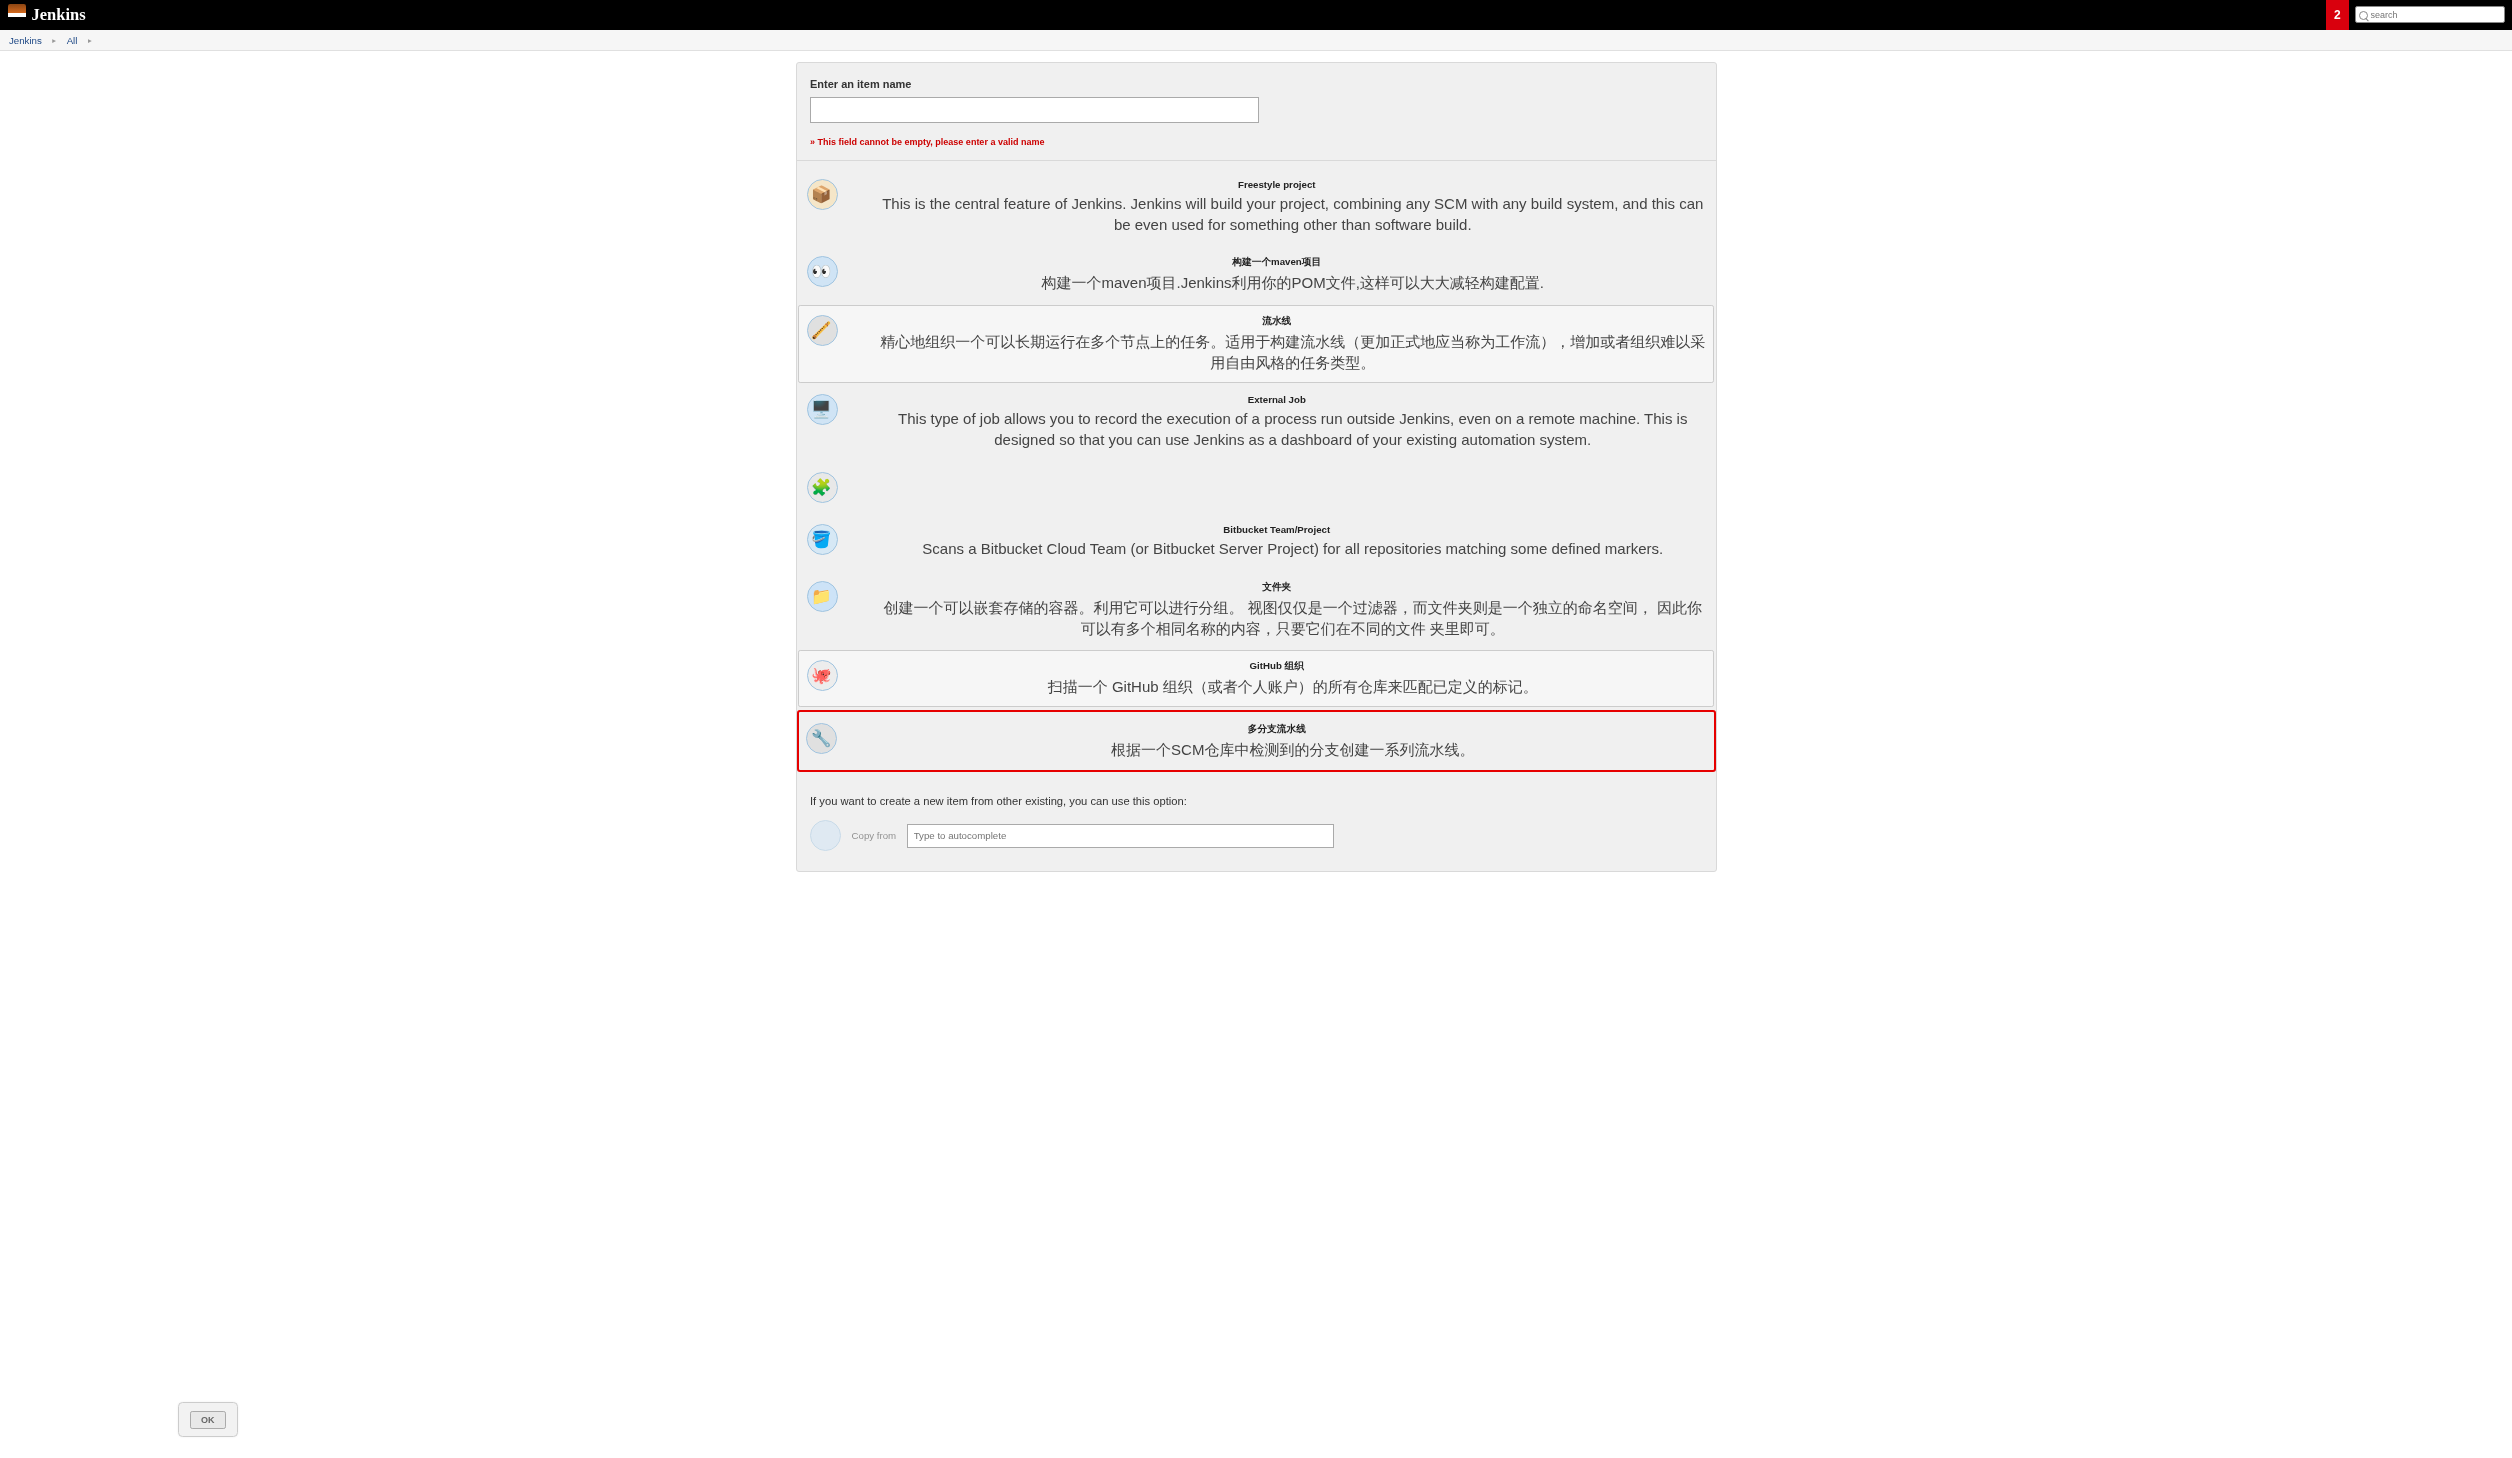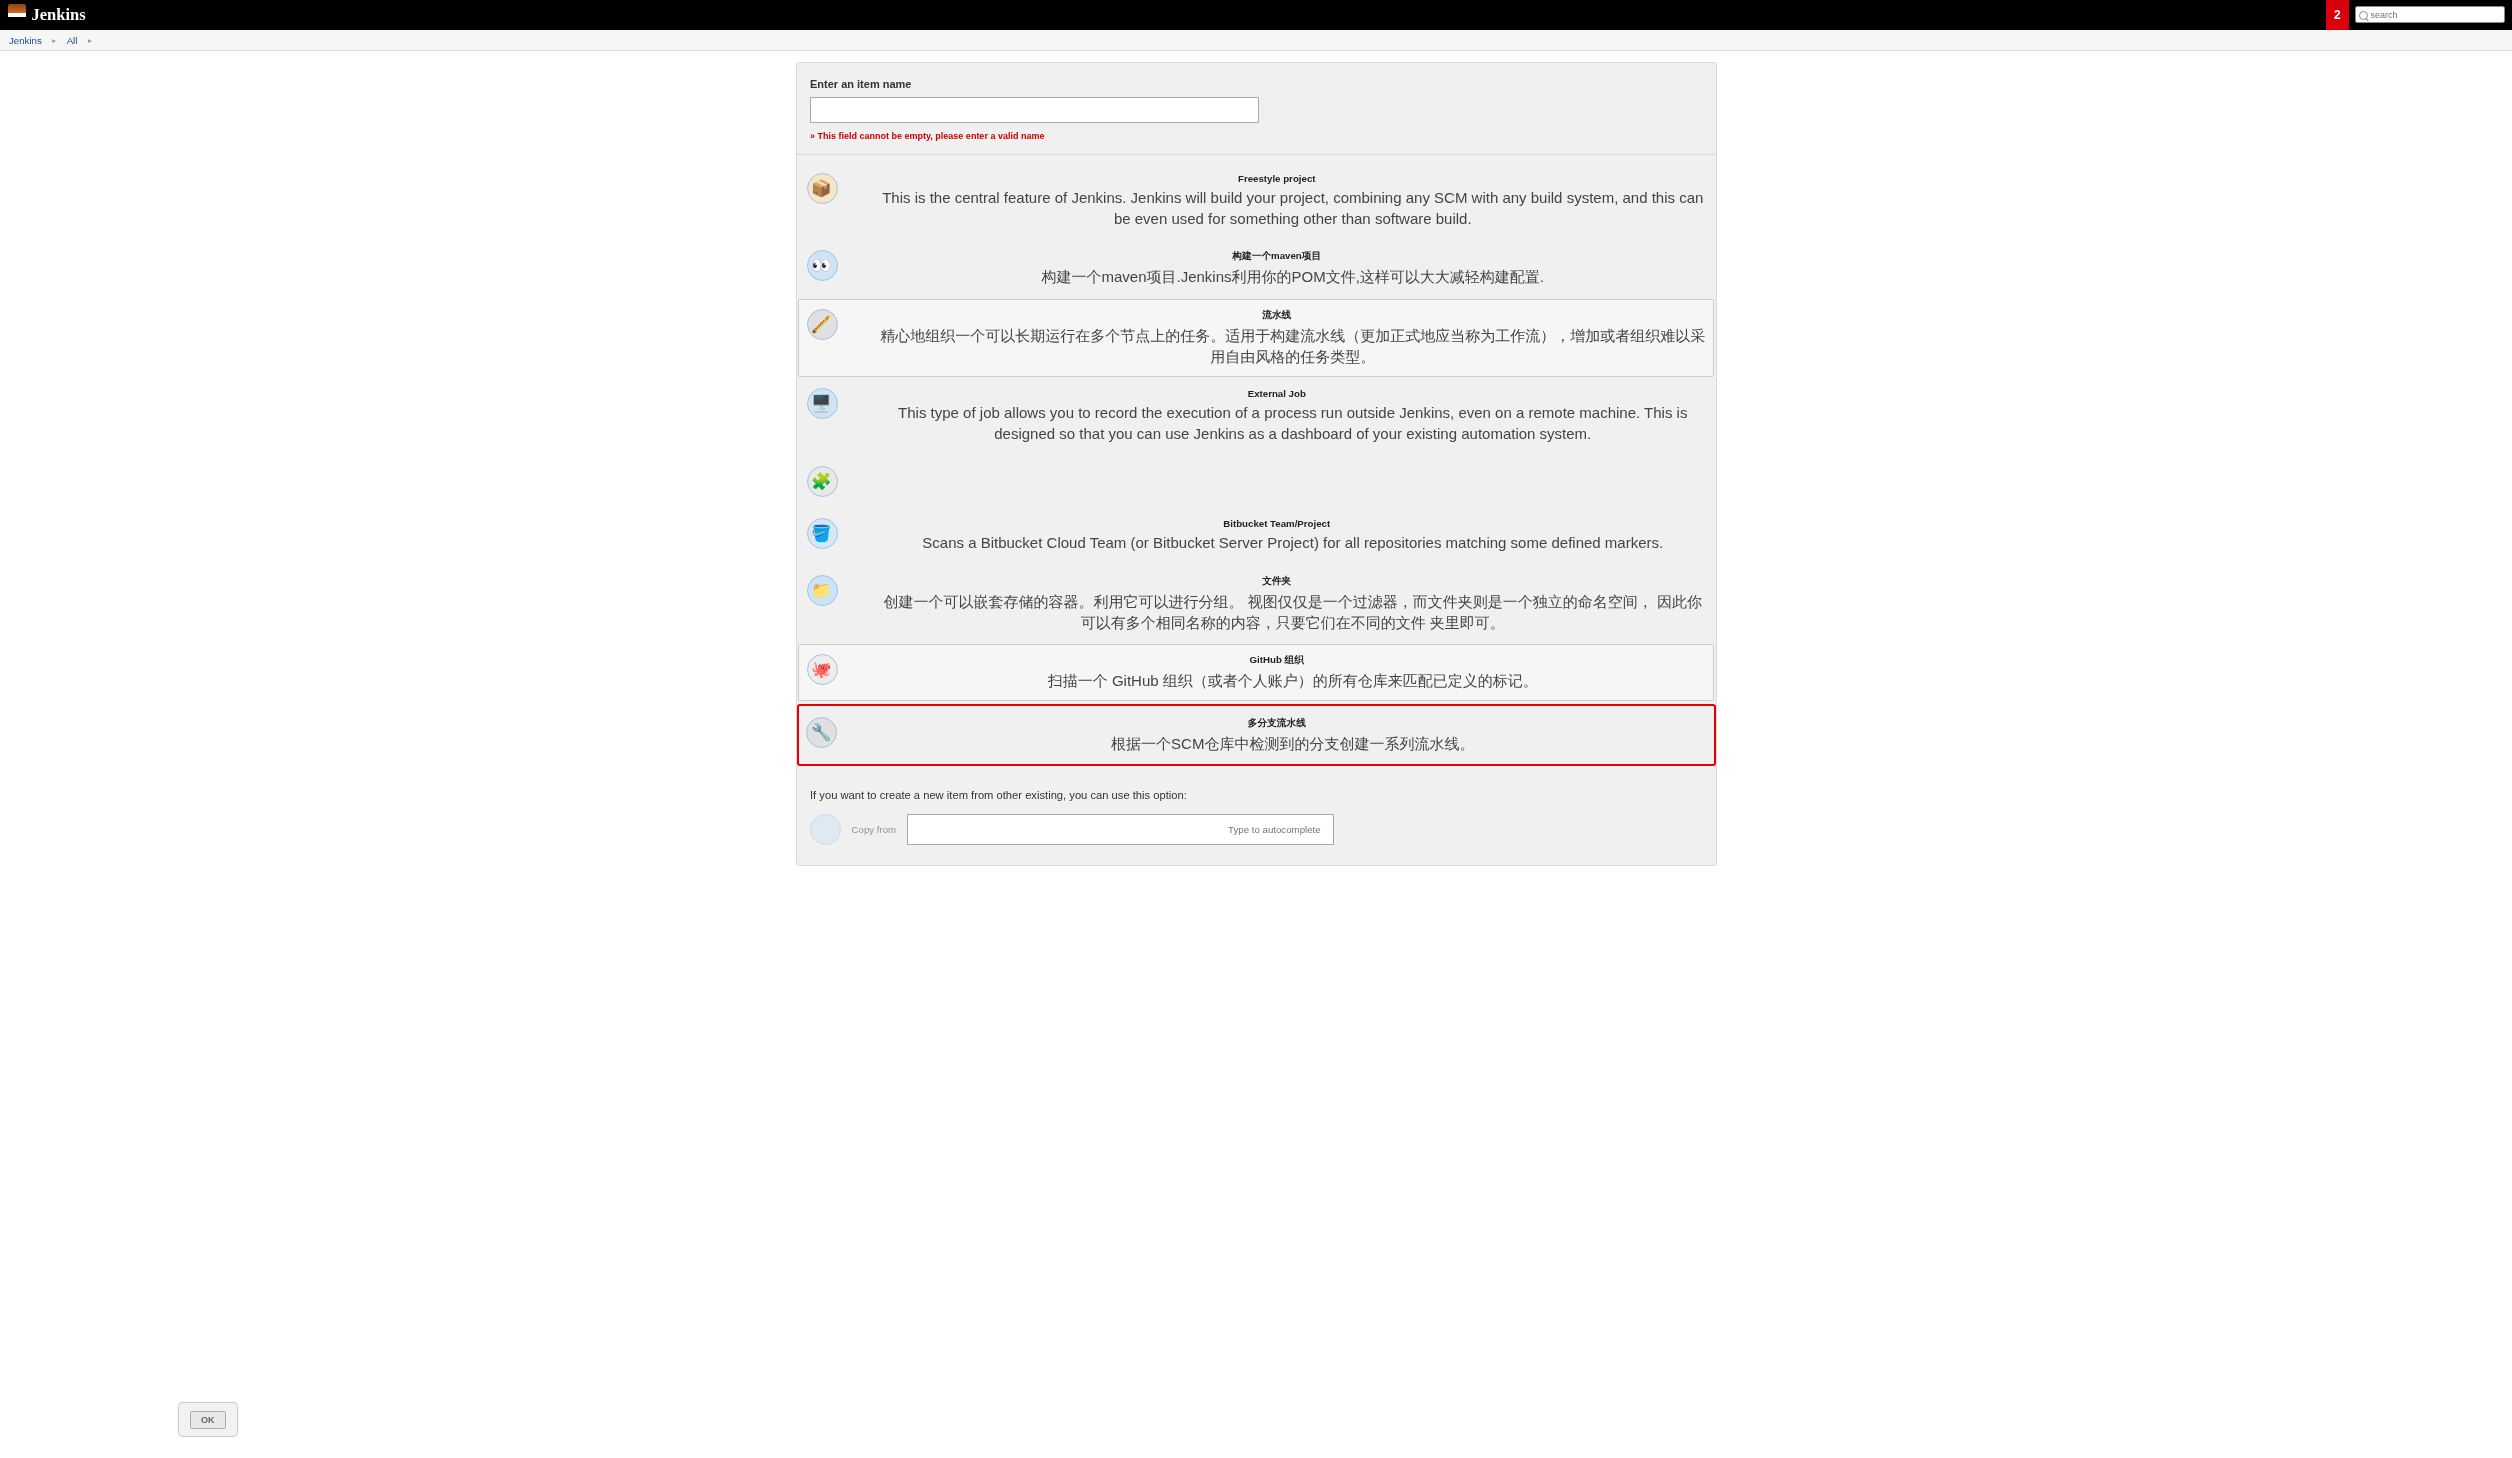--- a/index.html
+++ b/index.html
@@ -18,37 +18,37 @@
     
     .breadcrumbs { background: #f6f6f6; border-bottom: 0.7px solid #e0e0e0; padding: 4.5px 9px; font-size: 9.7px; color: #204a87; display: flex; align-items: center; gap: 10.5px; }
     .bc-link { color: #204a87; cursor: pointer; }
     .bc-sep { color: #999; font-size: 7.5px; }
     
     .main-wrap { max-width: 936px; margin: 0 auto; padding: 0 7.5px; }
     .panel { background: #f0f0f0; border: 0.7px solid #d9d9d9; border-radius: 3px; margin-top: 10.5px; }
     .panel-head { padding: 15px 13.5px 13.5px; border-bottom: 0.7px solid #d9d9d9; }
     .panel-title { font-size: 11px; font-weight: bold; color: #333; margin-bottom: 7.5px; }
     .name-input { width: 449px; height: 25.5px; border: 0.7px solid #aaa; background: #fff; padding: 3px 4.5px; font-size: 9.7px; }
-    .validation { color: #c00; font-size: 9px; font-weight: bold; margin-top: 8px; }
+    .validation { color: #c00; font-size: 9px; font-weight: bold; margin-top: 14px; }
     
     .types-list { padding: 7.5px 0; }
     .item-type { display: flex; align-items: flex-start; padding: 9px 7.5px; gap: 10.5px; border: 0.7px solid transparent; cursor: pointer; margin: 0 1.5px 1.5px; border-radius: 2.2px; }
     .item-type.selected { border: 0.7px solid #ccc; background: #f6f6f6; }
     .item-type.highlight { border: 2.2px solid #e60000; border-radius: 3px; padding: 10.5px 7.5px; margin: 3px 0; }
     .type-icon { width: 31px; height: 31px; border-radius: 50%; flex-shrink: 0; display: flex; align-items: center; justify-content: center; font-size: 16.5px; background: #d0e4f5; border: 0.7px solid #a0c4e0; }
     .type-text { flex: 1; text-align: center; }
     .type-title { font-weight: bold; font-size: 9.7px; color: #222; margin-bottom: 3px; }
     .type-desc { font-size: 15px; color: #444; line-height: 1.4; margin-left: 32px; }
     
     .copy-section { padding: 12px 13.5px 19.5px; }
     .copy-text { font-size: 11.2px; color: #333; margin-bottom: 13.5px; }
     .copy-row { display: flex; align-items: center; gap: 10.5px; }
     .copy-icon { width: 31px; height: 31px; border-radius: 50%; background: #d0e4f5; border: 0.7px solid #a0c4e0; opacity: 0.5; }
     .copy-label { font-size: 9.7px; color: #444; opacity: 0.55; }
-    .copy-input { height: 31px; width: 427px; border: 0.7px solid #aaa; padding: 3px 12px; font-size: 9.7px; color: #999; text-align: right; }
+    .copy-input { height: 24px; width: 427px; border: 0.7px solid #aaa; padding: 3px 6px; font-size: 9.7px; color: #999; }
     
     .ok-float { position: fixed; left: 178px; bottom: 21px; background: rgba(240,240,240,0.85); border: 0.7px solid #ccc; border-radius: 4.5px; padding: 7.5px 10.5px; box-shadow: 0 0 2.2px rgba(0,0,0,0.08); }
     .ok-btn { background: #e8e8e8; border: 0.7px solid #aaa; border-radius: 2.2px; padding: 3px 10.5px; font-size: 9px; font-weight: bold; color: #666; cursor: not-allowed; }
     
     
     .ic-freestyle { background: #f5e6c8; }
     .ic-maven { background: #d0e4f5; }
     .ic-pipeline { background: #e0e0e0; }
     .ic-external { background: #d0e4f5; }
     .ic-multi { background: #e8e8e8; }

